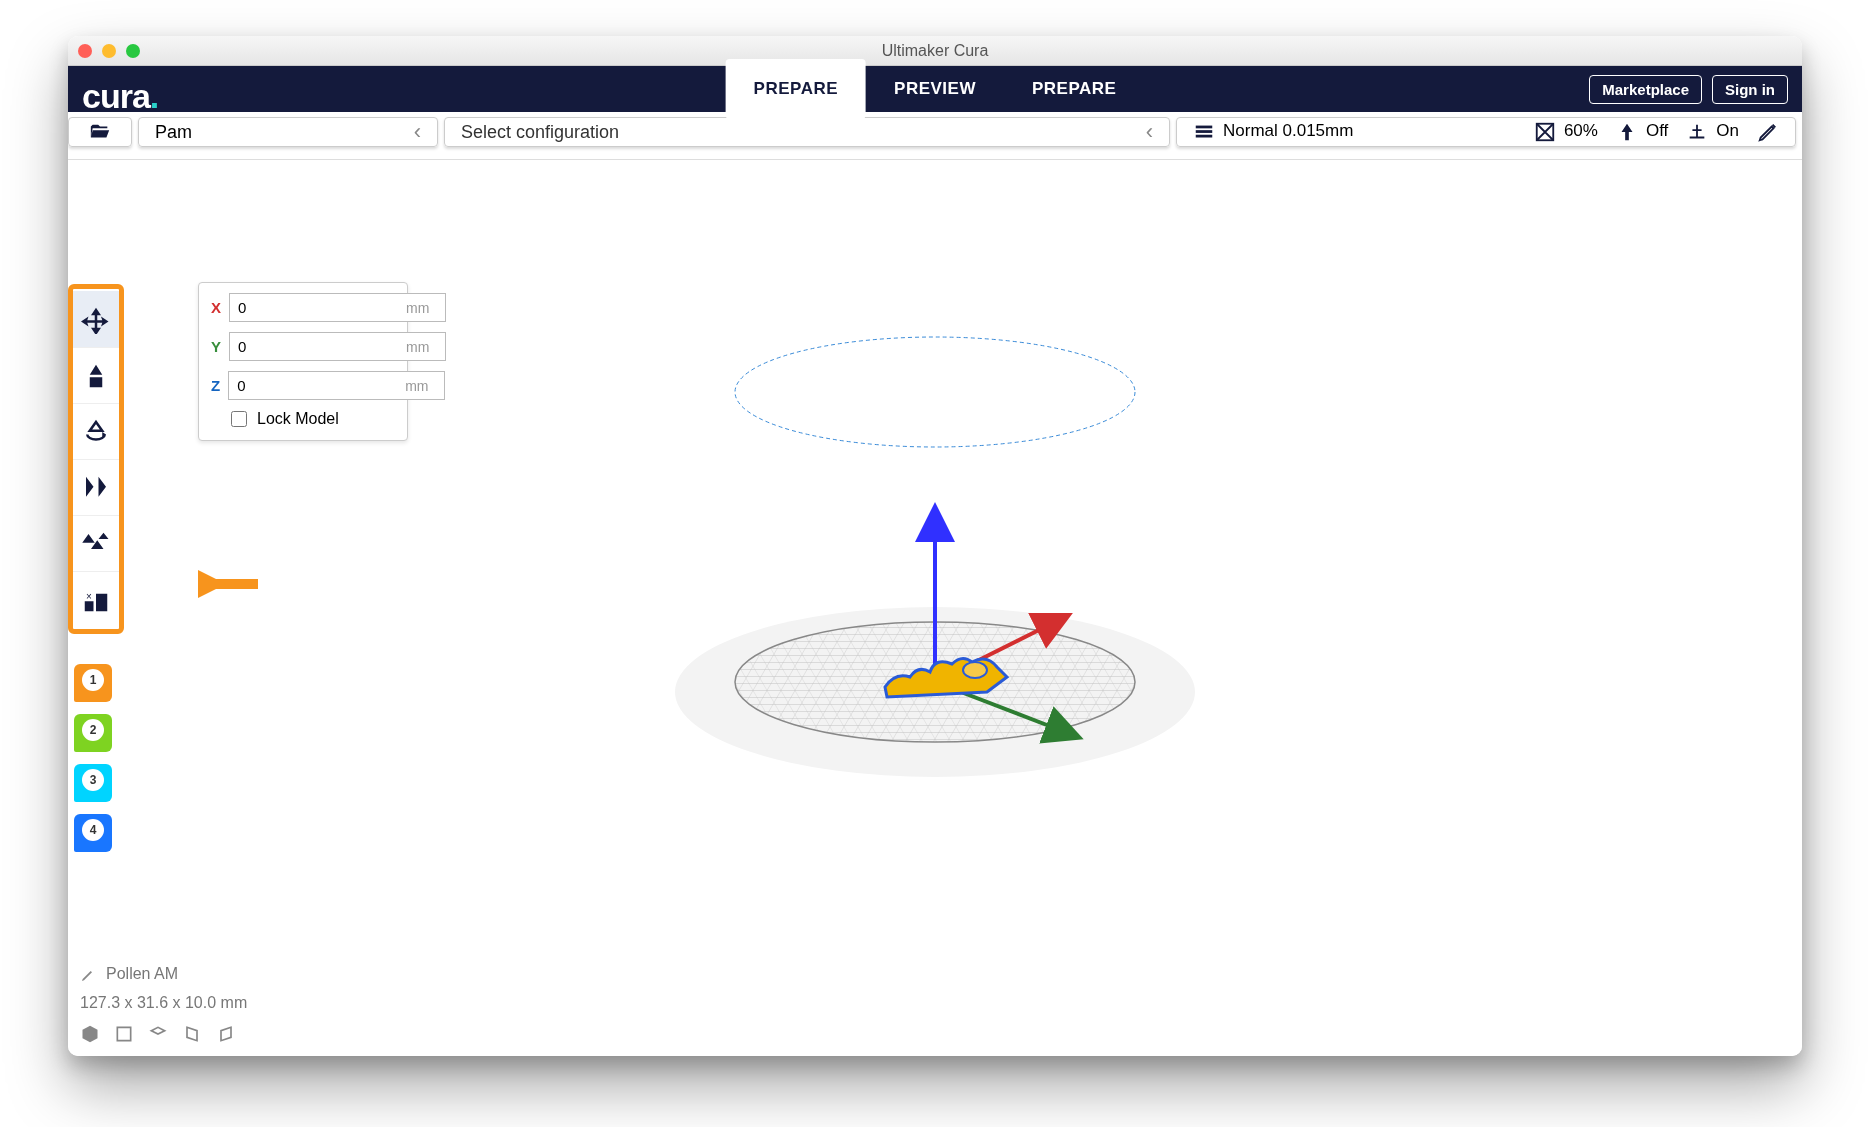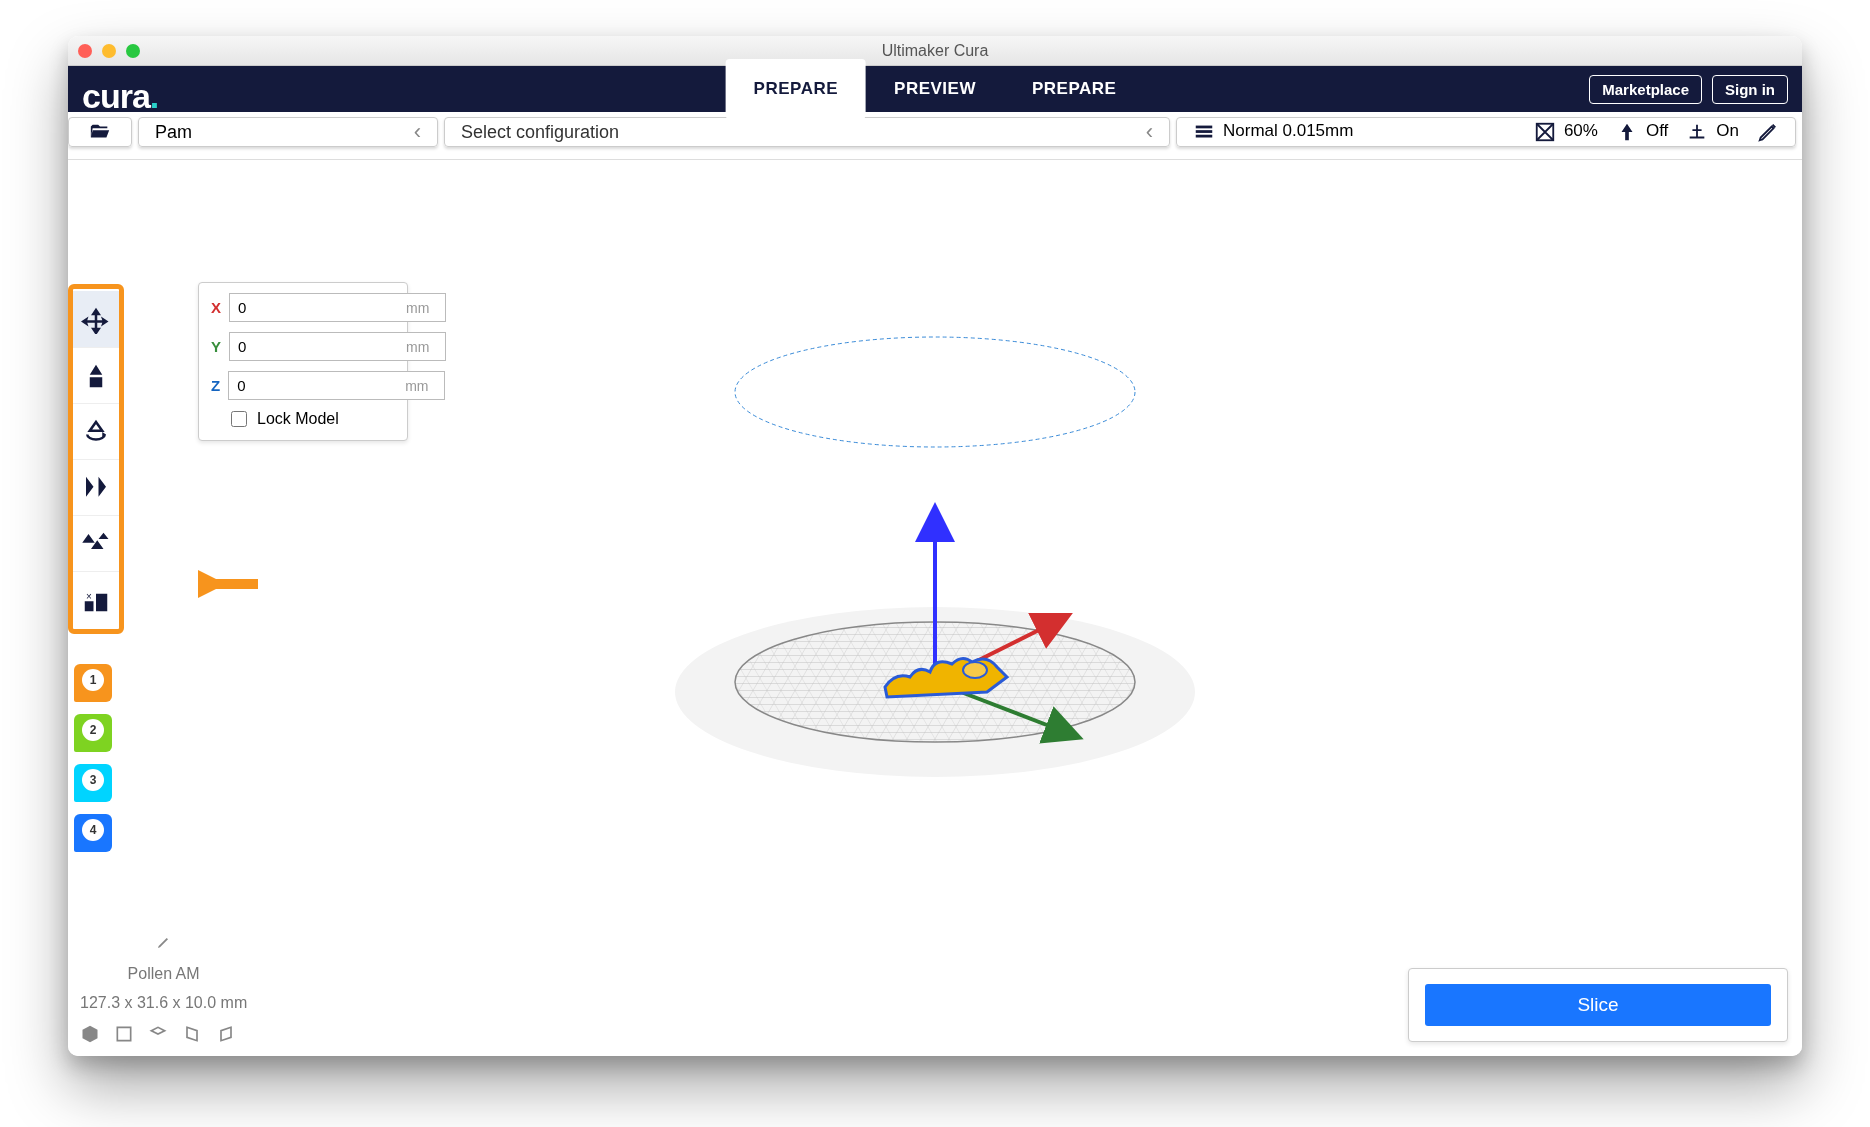--- a/index.html
+++ b/index.html
@@ -52,21 +52,21 @@
 .move-panel { position:absolute; left:130px; top:118px; width:210px; background:#fff; border:1px solid #ccc; border-radius:4px; padding:10px 12px 12px; box-shadow:0 2px 4px rgba(0,0,0,0.1);}
 .mp-row{ display:flex; align-items:center; gap:8px; margin-bottom:10px;}
 .mp-row label{ width:12px; font-weight:700; font-size:15px;}
 .mp-row.x label{color:#d32f2f;} .mp-row.y label{color:#388e3c;} .mp-row.z label{color:#1565c0;}
 .mp-row input{ flex:1; border:1px solid #bbb; padding:5px 8px; font-size:15px; text-align:left;}
 .mp-row .unit{ margin-left:-48px; color:#999; font-size:14px; pointer-events:none; width:38px; text-align:right;}
 .mp-lock{ display:flex; align-items:center; gap:10px; margin-top:4px; margin-left:20px;}
 .mp-lock input{width:16px;height:16px;}
 
 .footer-info{ position:absolute; left:12px; bottom:12px; color:#777; font-size:16px; line-height:1.8;}
-.footer-info .row{display:flex; align-items:center; gap:10px;flex-direction:column;}
+.footer-info .row{display:flex; align-items:center; gap:10px;}
 .view-icons{ display:flex; gap:14px; margin-top:6px;}
 .view-icons .vi{ width:20px; height:20px; cursor:pointer; opacity:0.7;}
 
 .slice-panel{ position:absolute; right:14px; bottom:14px; width:380px; height:74px; background:#fff; border:1px solid #ccc; border-radius:4px; display:flex; align-items:center; justify-content:center; padding:0 16px; box-shadow:0 2px 5px rgba(0,0,0,0.1);}
 .slice-btn{ flex:1; height:42px; background:#1976ff; color:#fff; border:none; border-radius:3px; font-size:19px; cursor:pointer;}
 </style>
 </head>
 <body>
 
 <div class="window">
@@ -284,17 +284,14 @@
           </svg>
         <svg class="vi" viewBox="0 0 24 24">
             <path d="M6 4l12 4v12L6 16z" fill="none" stroke="#555" stroke-width="2"></path>
           </svg>
         <svg class="vi" viewBox="0 0 24 24">
             <path d="M18 4L6 8v12l12-4z" fill="none" stroke="#555" stroke-width="2"></path>
           </svg>
       </div>
     </div>
 
-    <div class="slice-panel">
-      <button class="slice-btn">Slice</button>
-    </div>
   </div>
 </div>
 
 </body></html>

